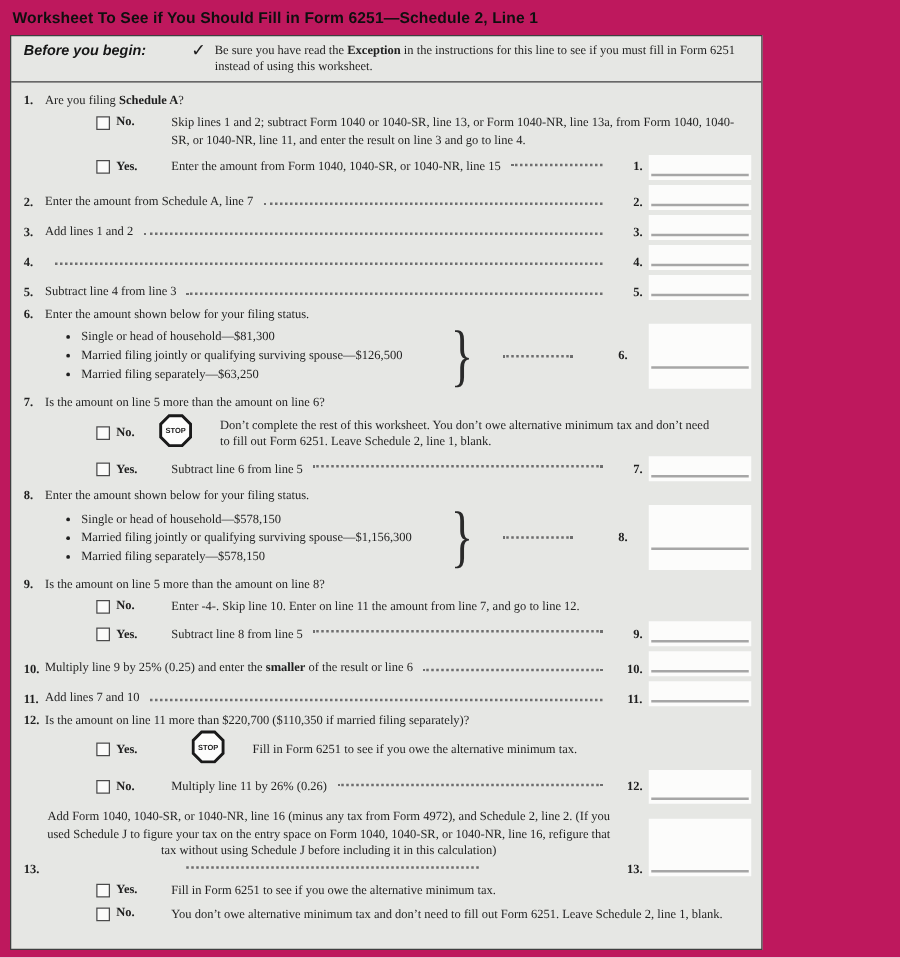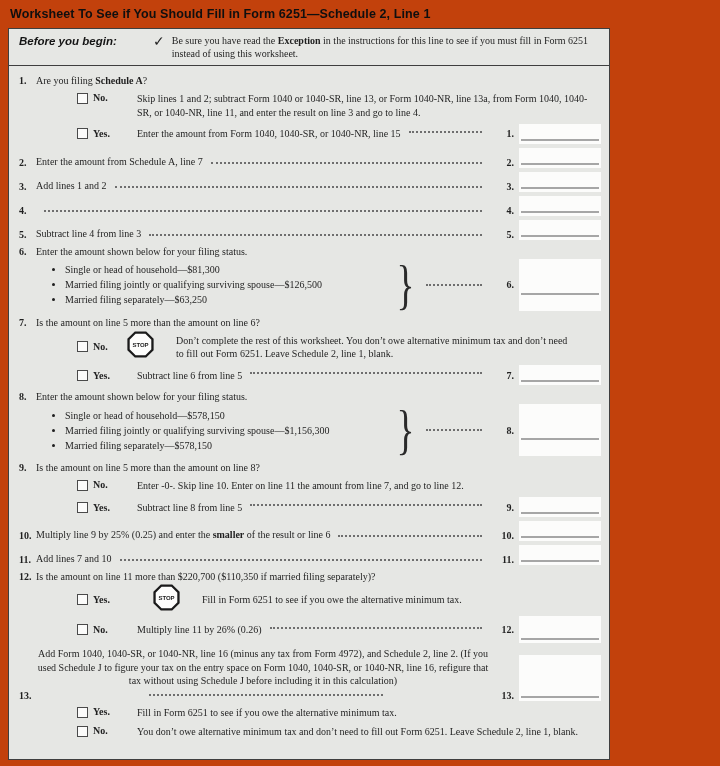--- a/index.html
+++ b/index.html
@@ -1,20 +1,20 @@
 <!DOCTYPE html>
 <html><head>
 <meta charset="utf-8">
 <style>
   * { box-sizing: border-box; margin: 0; padding: 0; }
   html, body { background: #ffffff; }
   .page {
     position: relative;
     width: 720px; height: 766px;
-    background: #c2410c;
+    background: #be185d;
     font-family: "Liberation Serif", serif;
     font-size: 10px;
     color: #1f1f1f;
     overflow: hidden;
   }
   .title {
     position: absolute; top: 7px; left: 10px;
     font-family: "Liberation Sans", sans-serif;
     font-weight: bold; font-size: 12.5px; color: #0f0f0f;
     letter-spacing: 0.1px;
@@ -72,21 +72,21 @@
   .opt.center .cb { margin-top: 0; }
   .olabel { font-weight: bold; margin-left: 5px; width: 30px; flex-shrink: 0; }
   .otext { margin-left: 14px; line-height: 1.32; }
   .w490 { max-width: 487px; }
   .w400 { max-width: 400px; }
   .stop-wrap { flex-shrink: 0; margin: -4px 8px 0 4px; }
   .stop-wrap.far { margin-left: 30px; }
   .stop-svg { width: 27px; height: 27px; display: block; }
 
   
-  .bbody { display: flex; align-items: center; margin-top: 1px; }
+  .bbody { display: flex; align-items: center; margin-top: 1px; gap: 12px; }
   ul.bullets { flex: 1; list-style: disc; padding-left: 46px; }
   ul.bullets li { padding: 1px 0; line-height: 1.3; }
   .brace {
     flex-shrink: 0; font-size: 44px; font-weight: normal;
     color: #2a2a2a; line-height: 46px;
     transform: scaleY(1.25) scaleX(0.85);
     margin-right: 2px;
   }
   .bdots { width: 56px; height: 0; border-bottom: 2px dotted #6e6e6e; margin: 0 8px 0 8px; flex-shrink: 0; }
 
@@ -227,21 +227,21 @@
         </div>
       </div>
 
       <div class="qrow">
         <span class="lnum">9.</span>
         <span class="qtext">Is the amount on line 5 more than the amount on line 8?</span>
       </div>
       <div class="opt">
         <span class="cb"></span>
         <span class="olabel">No.</span>
-        <span class="otext">Enter -0-. Skip line 10. Enter on line 11 the amount from line 7, and go to line 12.</span>
+        <span class="otext">Enter -4-. Skip line 10. Enter on line 11 the amount from line 7, and go to line 12.</span>
       </div>
       <div class="opt center entry-row">
         <span class="cb"></span>
         <span class="olabel">Yes.</span>
         <span class="otext">Subtract line 8 from line 5</span>
         <span class="leader"></span>
         <span class="enum">9.</span>
         <span class="ebox"></span>
       </div>
 

